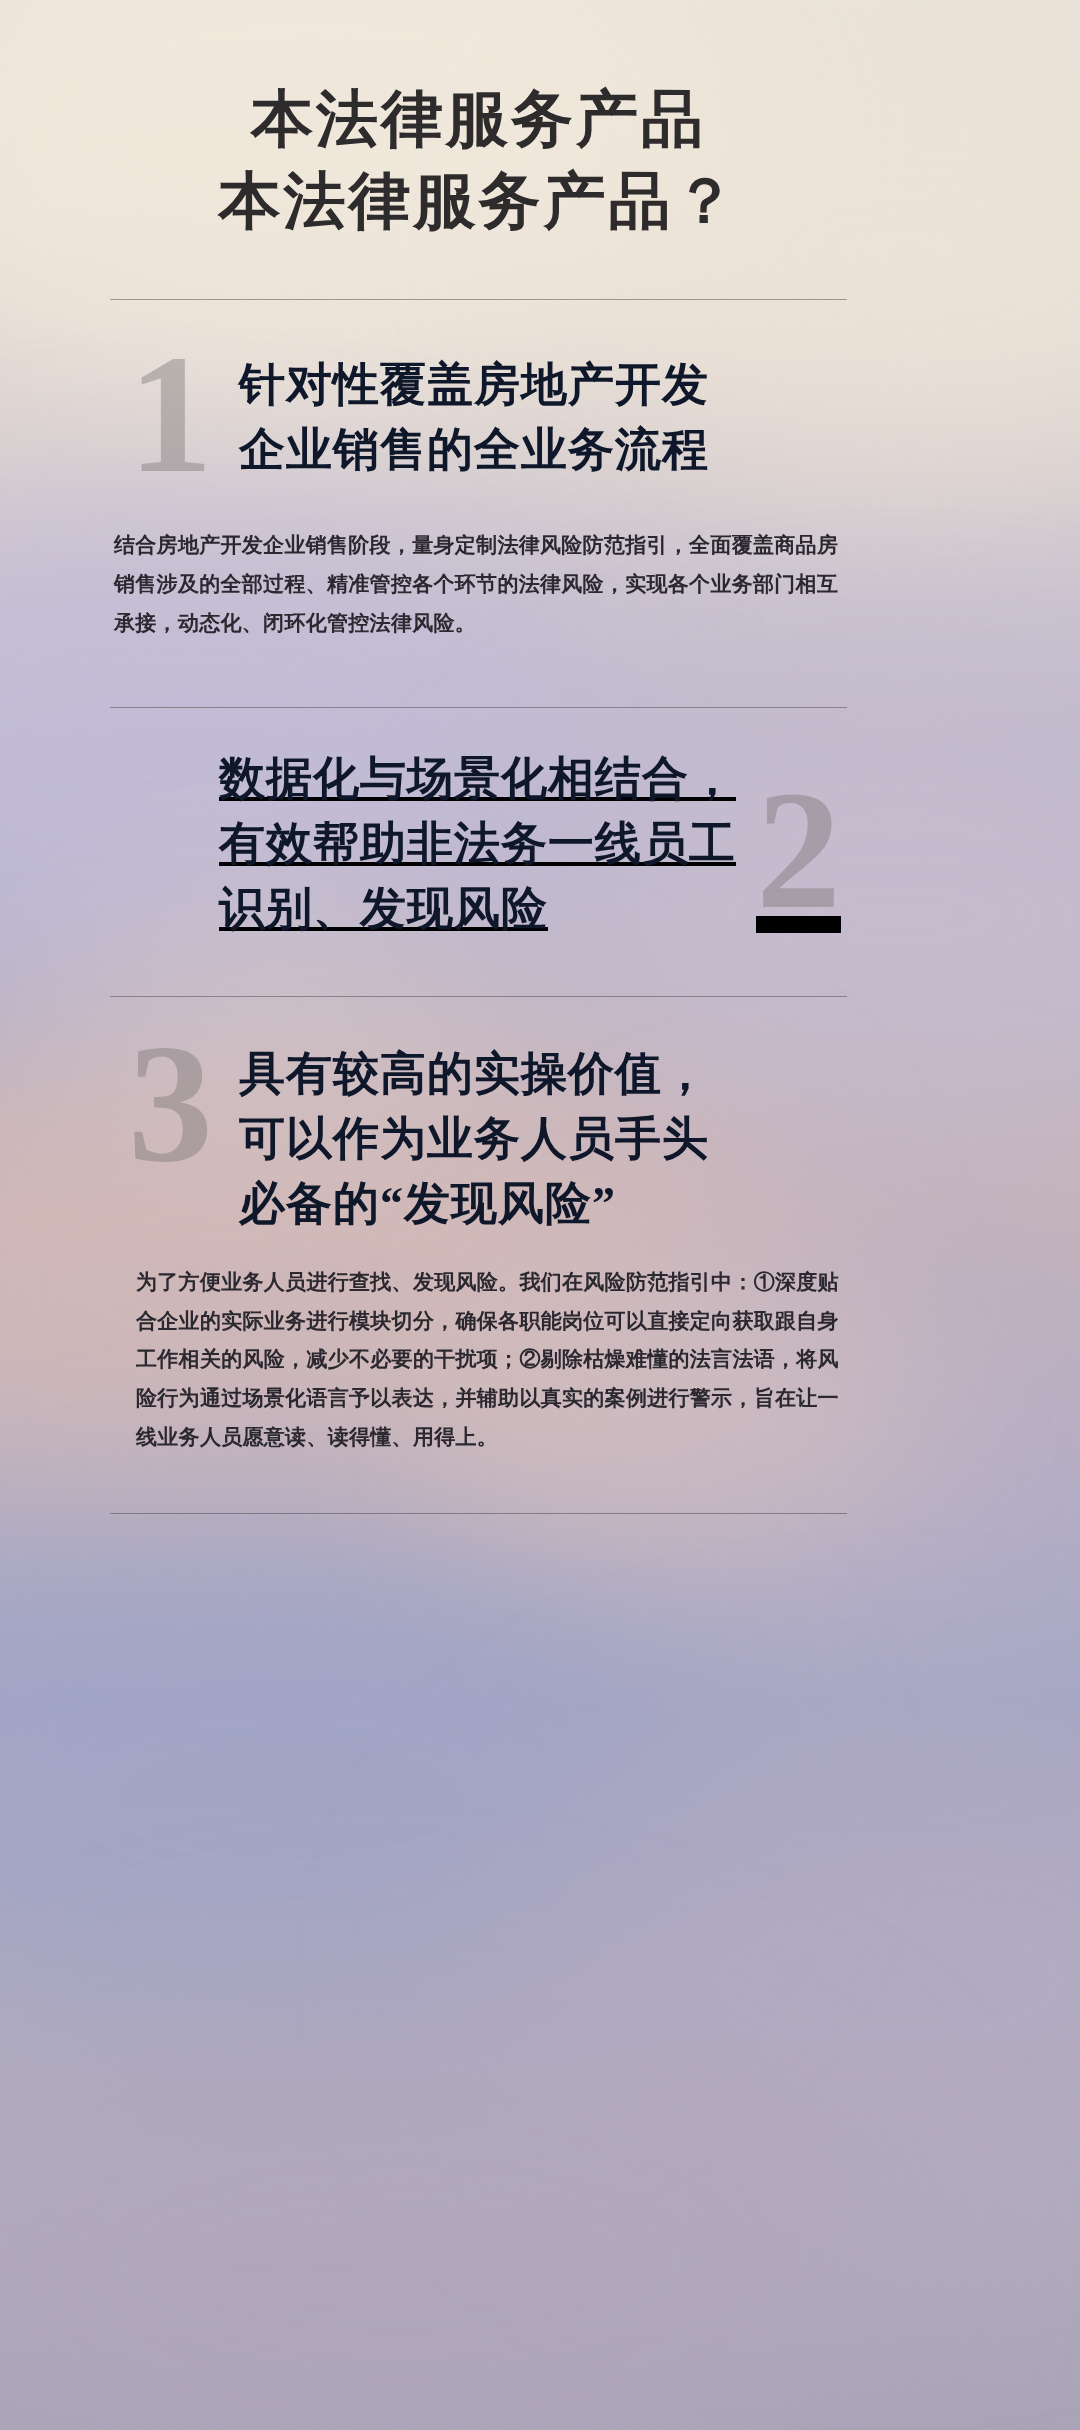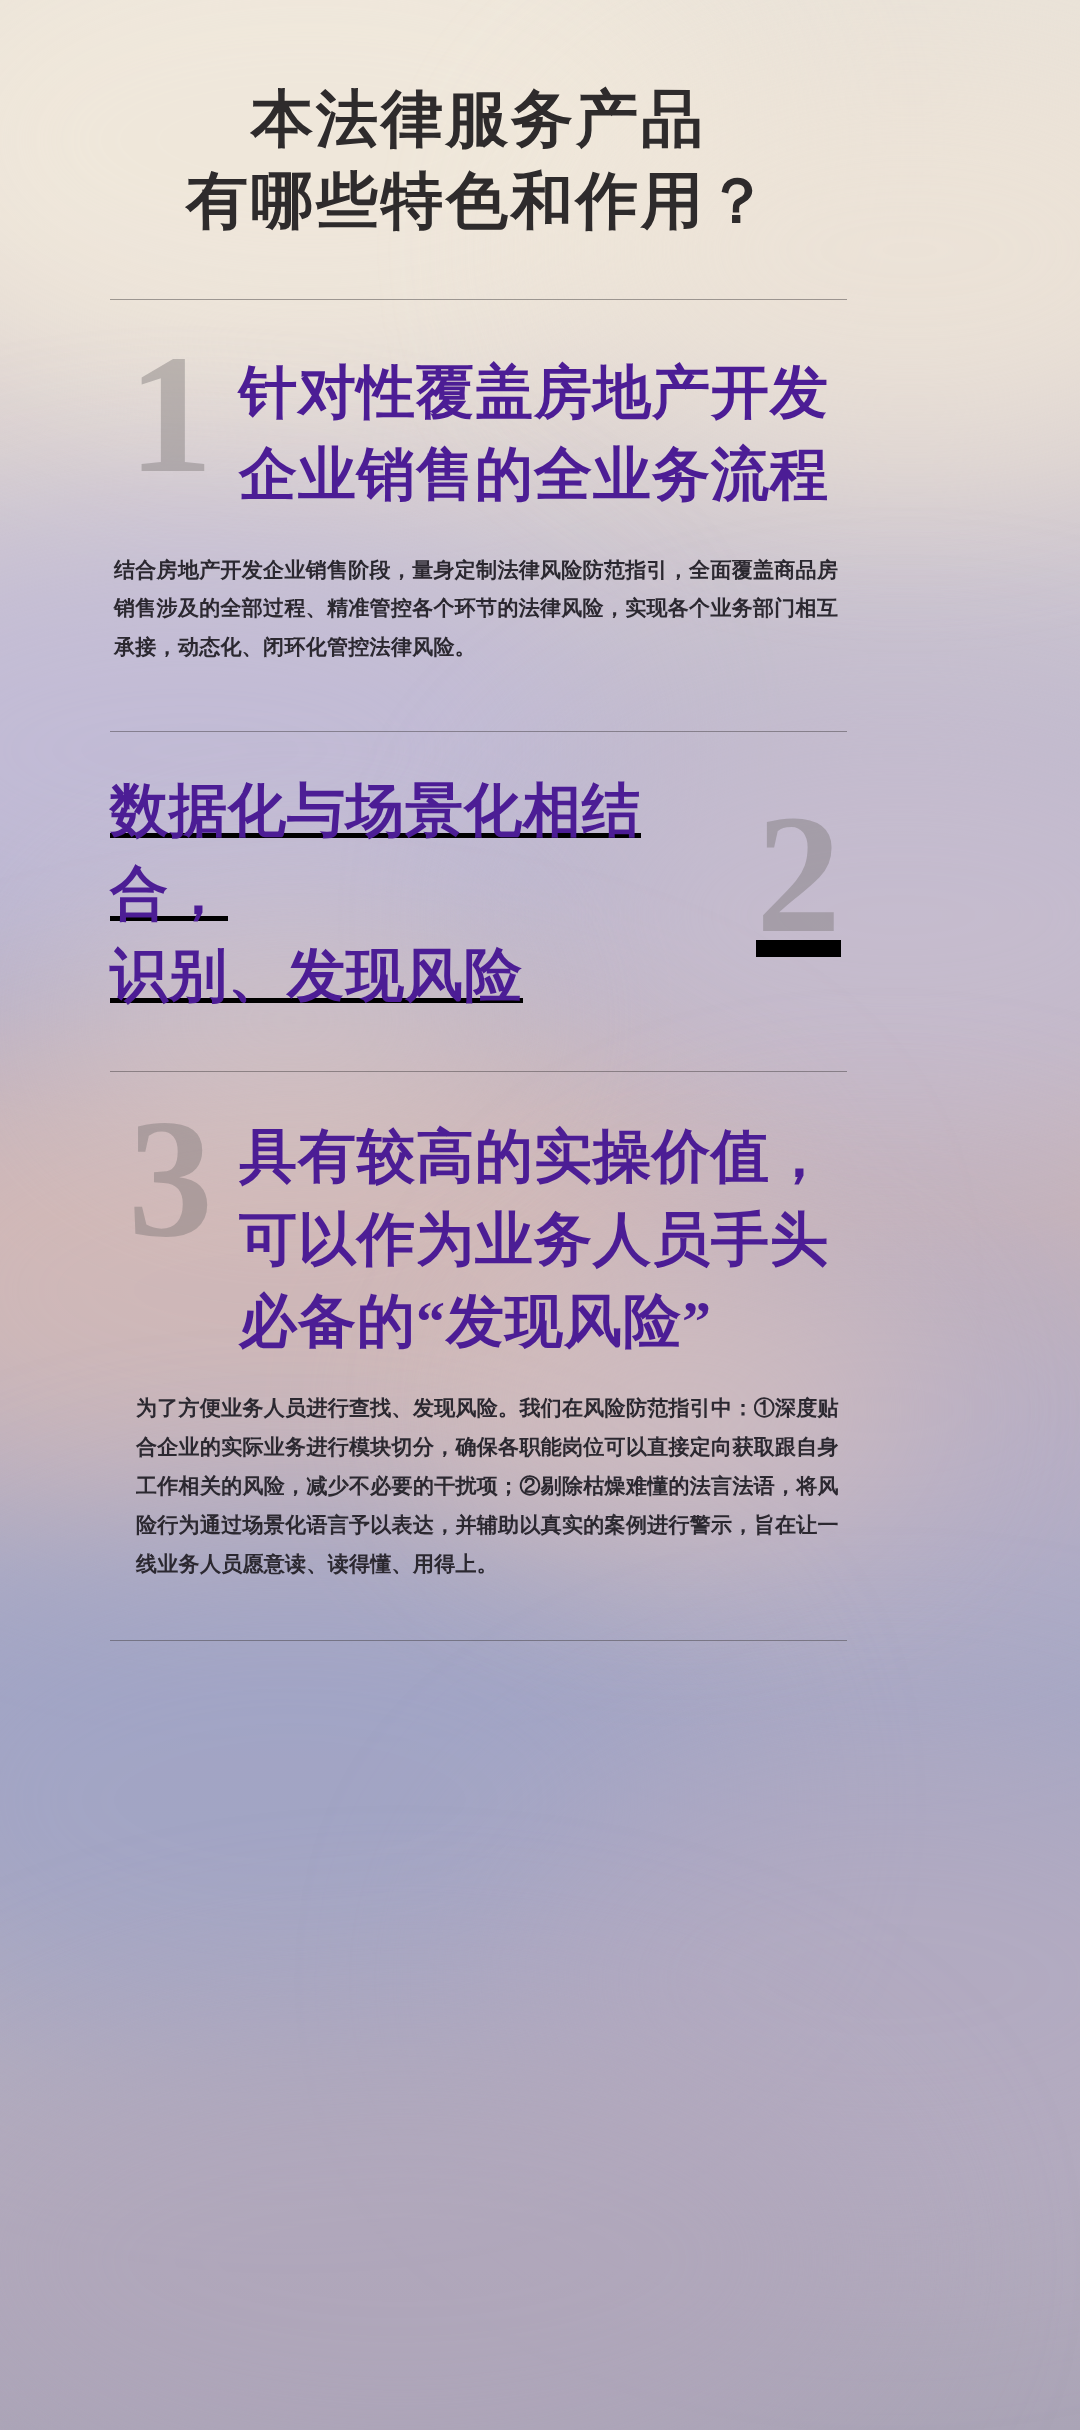--- a/index.html
+++ b/index.html
@@ -111,24 +111,24 @@
     line-height: 0.92;
     font-weight: bold;
     color: rgba(118,112,113,0.40);
     font-family: "Liberation Serif", "DejaVu Serif", serif;
     user-select: none;
   }
   .num-left  { margin: 18px 26px 0 18px; }
   .num-right { margin: 60px 6px 0 20px; }
 
   .head-text {
-    font-size: 58px;
+    font-size: 46px;
     line-height: 1.42;
     font-weight: bold;
-    color: #4c1d95;
+    color: #0f172a;
     letter-spacing: 1px;
     padding-top: 34px;
   }
   .head-text.r { text-align: left; }
 
   .body-text {
     font-size: 21px;
     line-height: 1.85;
     color: #2b2830;
     font-weight: bold;
@@ -162,21 +162,21 @@
   <div class="blob b8"></div>
   <div class="blob b9"></div>
   <div class="blob b10"></div>
   <div class="blob b11"></div>
 </div>
 
 <div class="page">
 
   <div class="title-block">
     <div class="title-line">本法律服务产品</div>
-    <div class="title-line">有哪些特色和作用？</div>
+    <div class="title-line">本法律服务产品？</div>
   </div>
 
   <div class="divider d-top"></div>
 
   <div class="section sec1">
     <div class="head-row">
       <div class="big-num num-left">1</div>
       <div class="head-text">
         <div>针对性覆盖房地产开发</div>
         <div>企业销售的全业务流程</div>
@@ -185,20 +185,21 @@
     <div class="body-text body-1">结合房地产开发企业销售阶段，量身定制法律风险防范指引，全面覆盖商品房销售涉及的全部过程、精准管控各个环节的法律风险，实现各个业务部门相互承接，动态化、闭环化管控法律风险。</div>
   </div>
 
   <div class="gap-a"></div>
   <div class="divider"></div>
 
   <div class="section sec2">
     <div class="head-row right">
       <div class="head-text r">
         <div>数据化与场景化相结合，</div>
+        <div>有效帮助非法务一线员工</div>
         <div>识别、发现风险</div>
       </div>
       <div class="big-num num-right">2</div>
     </div>
   </div>
 
   <div class="gap-b"></div>
   <div class="divider"></div>
 
   <div class="section sec3">

